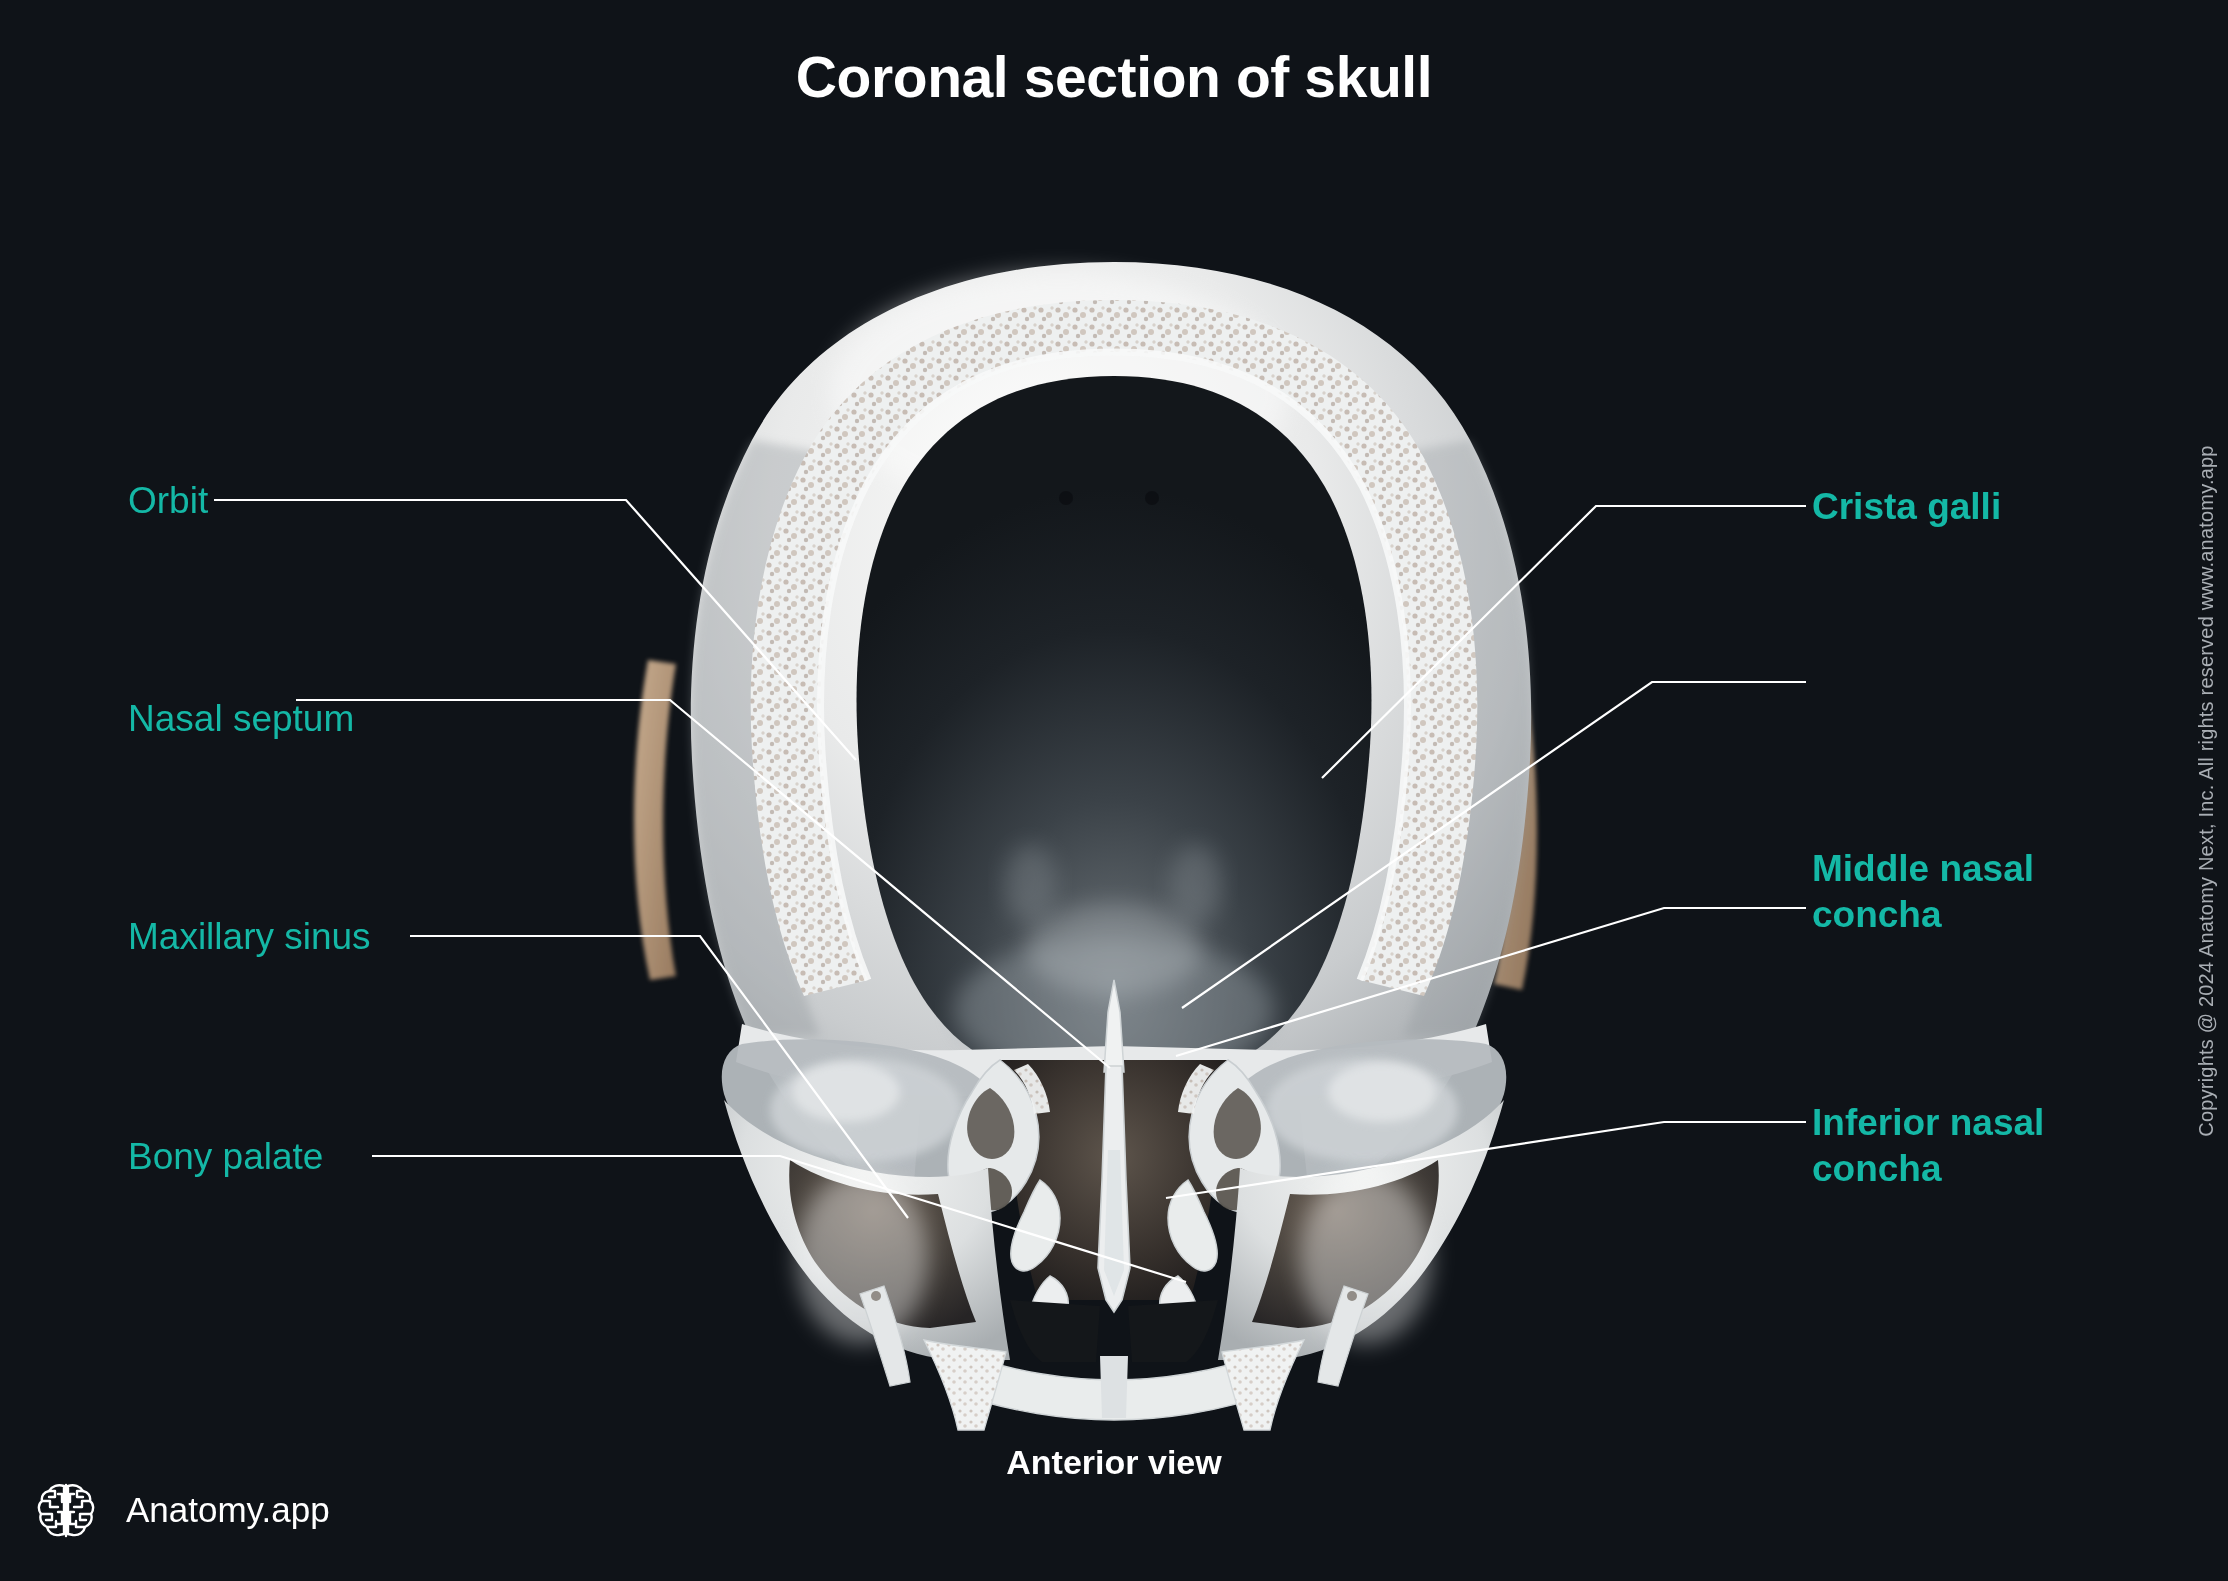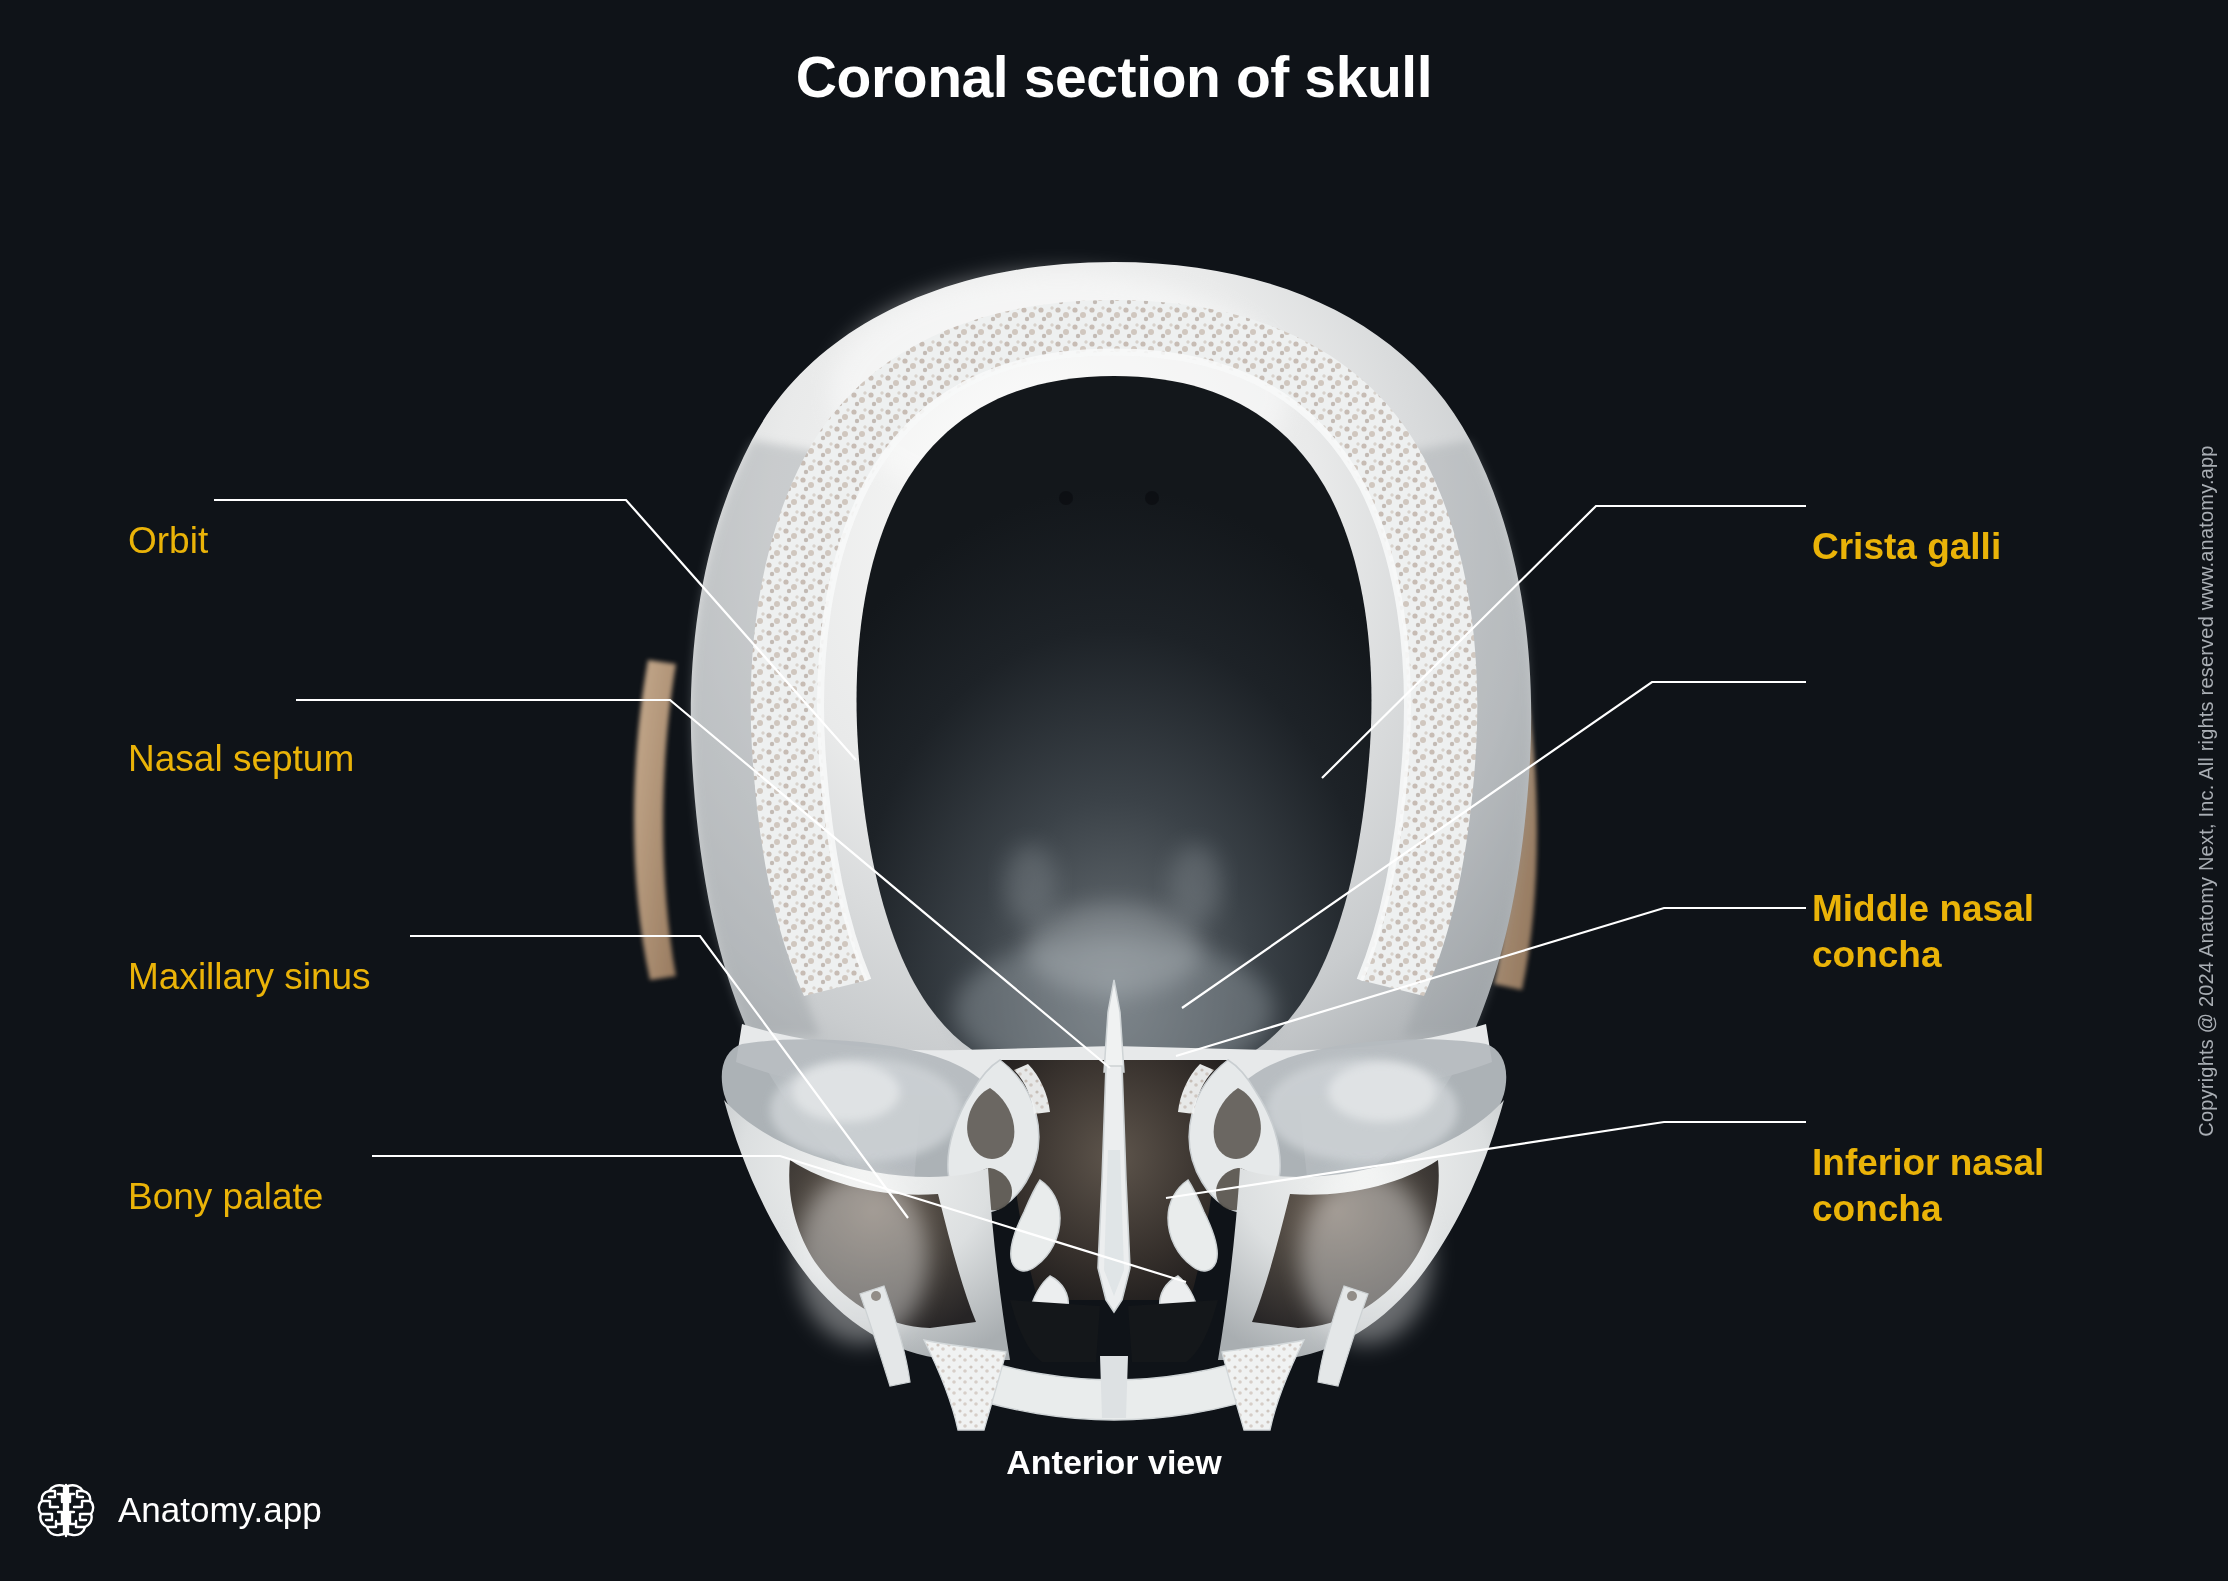--- a/index.html
+++ b/index.html
@@ -37,26 +37,25 @@
     width: 2228px;
     text-align: center;
     color: #ffffff;
     font-size: 34px;
     font-weight: 700;
   }
 
   
   .label {
     position: absolute;
-    color: #eab308;
+    color: #14b8a6;
     font-size: 37px;
     font-weight: 400;
     line-height: 1.24;
     white-space: pre-line;
-    margin-top: 40px;
   }
   .label.left  { text-align: left; }
   .label.right { text-align: left; font-weight: bold; }
 
   
   #copyright {
     position: absolute;
     right: 10px;
     top: 50%;
     transform: translateY(-50%) rotate(180deg);
@@ -67,21 +66,21 @@
     white-space: nowrap;
   }
 
   
   #logo {
     position: absolute;
     left: 34px;
     top: 1478px;
     display: flex;
     align-items: center;
-    gap: 20px;
+    gap: 28px;
   }
   #logo-text {
     color: #ffffff;
     font-size: 35px;
     font-weight: 400;
   }
 
   
   #figure {
     position: absolute;

